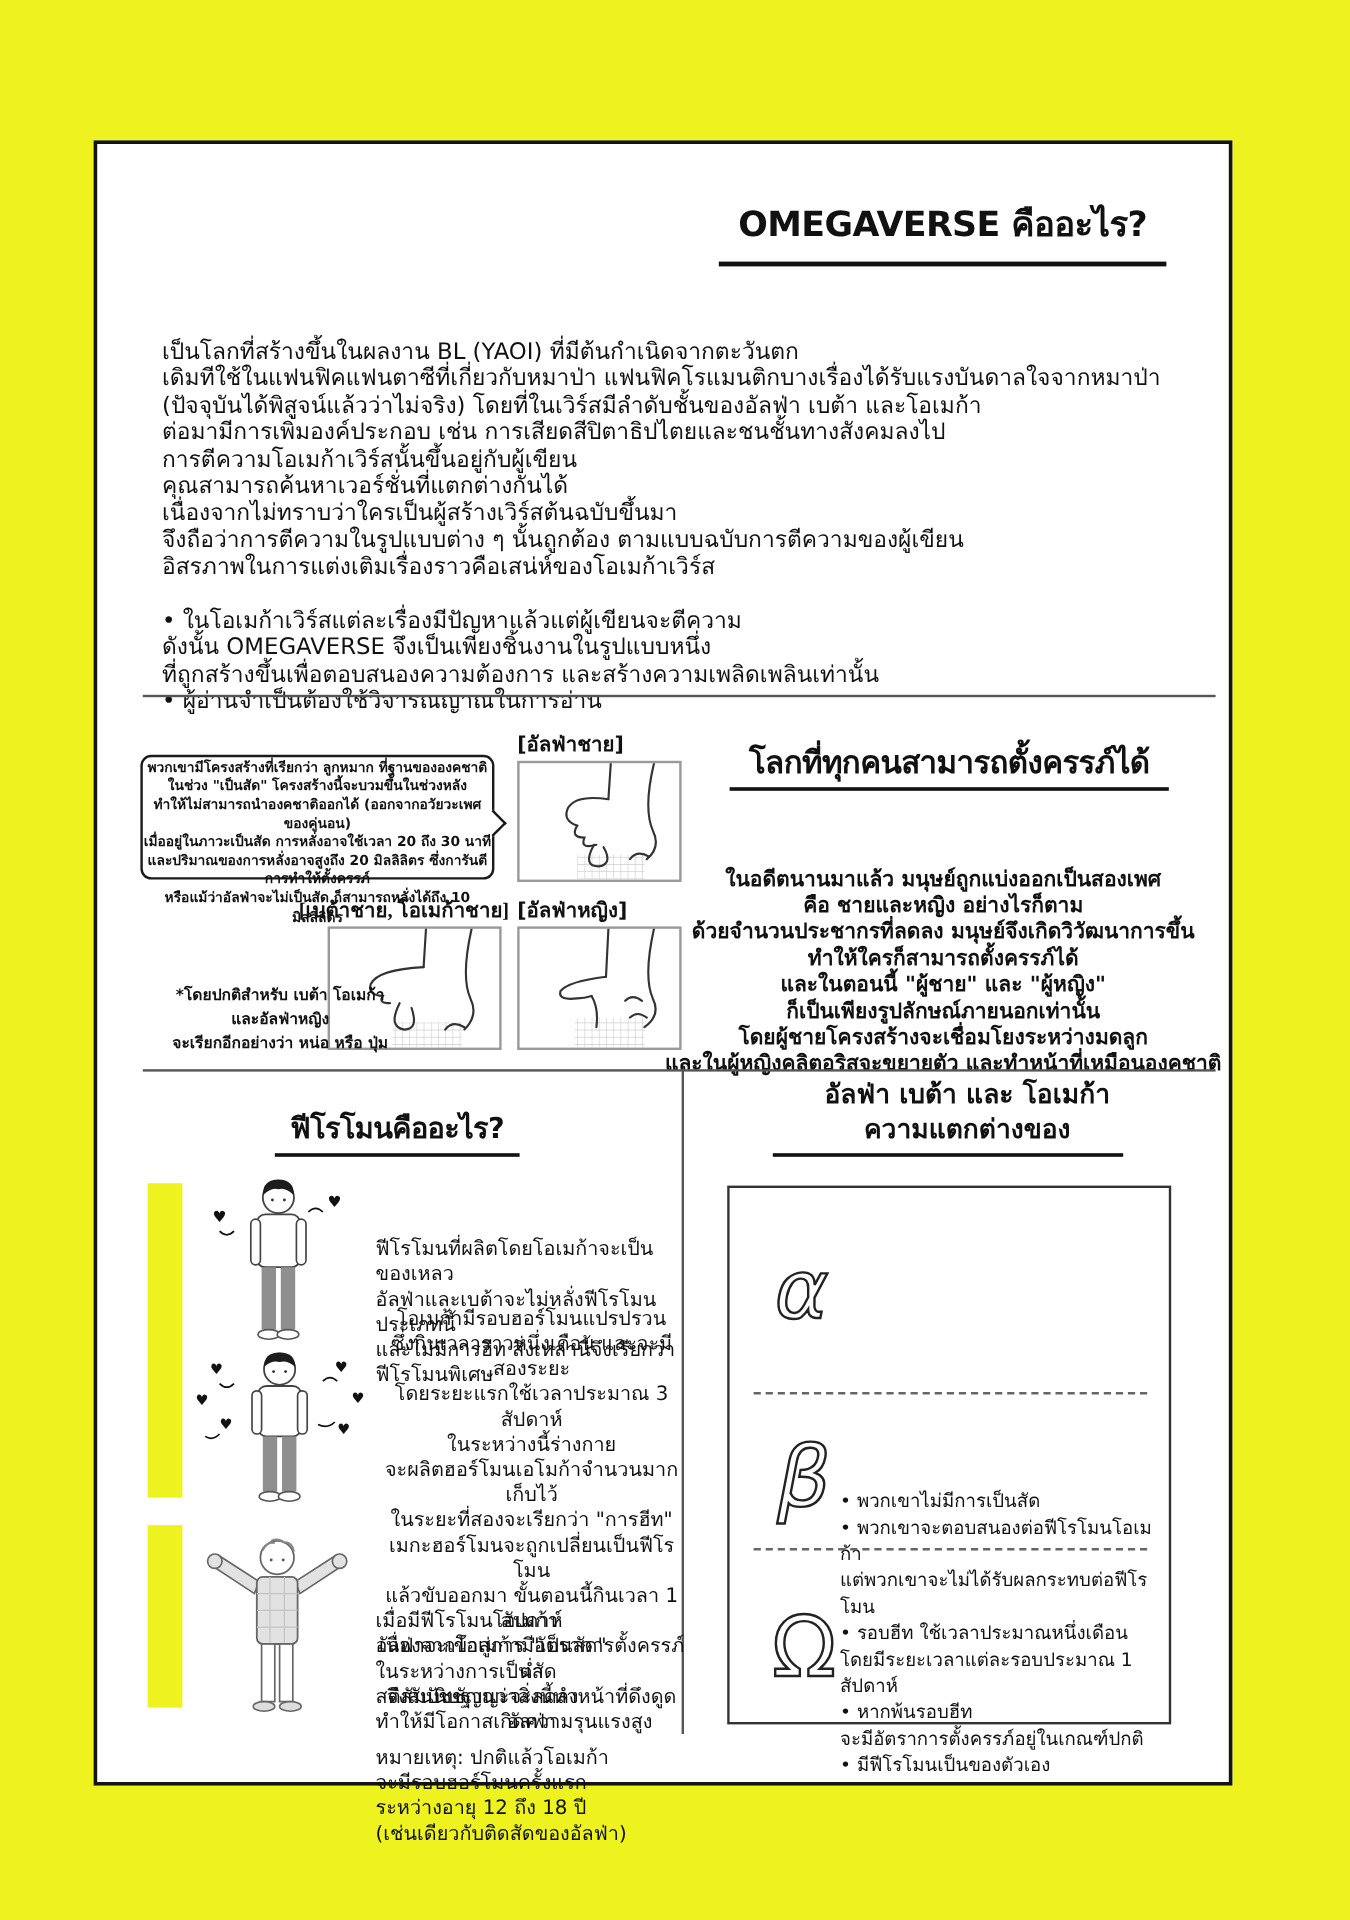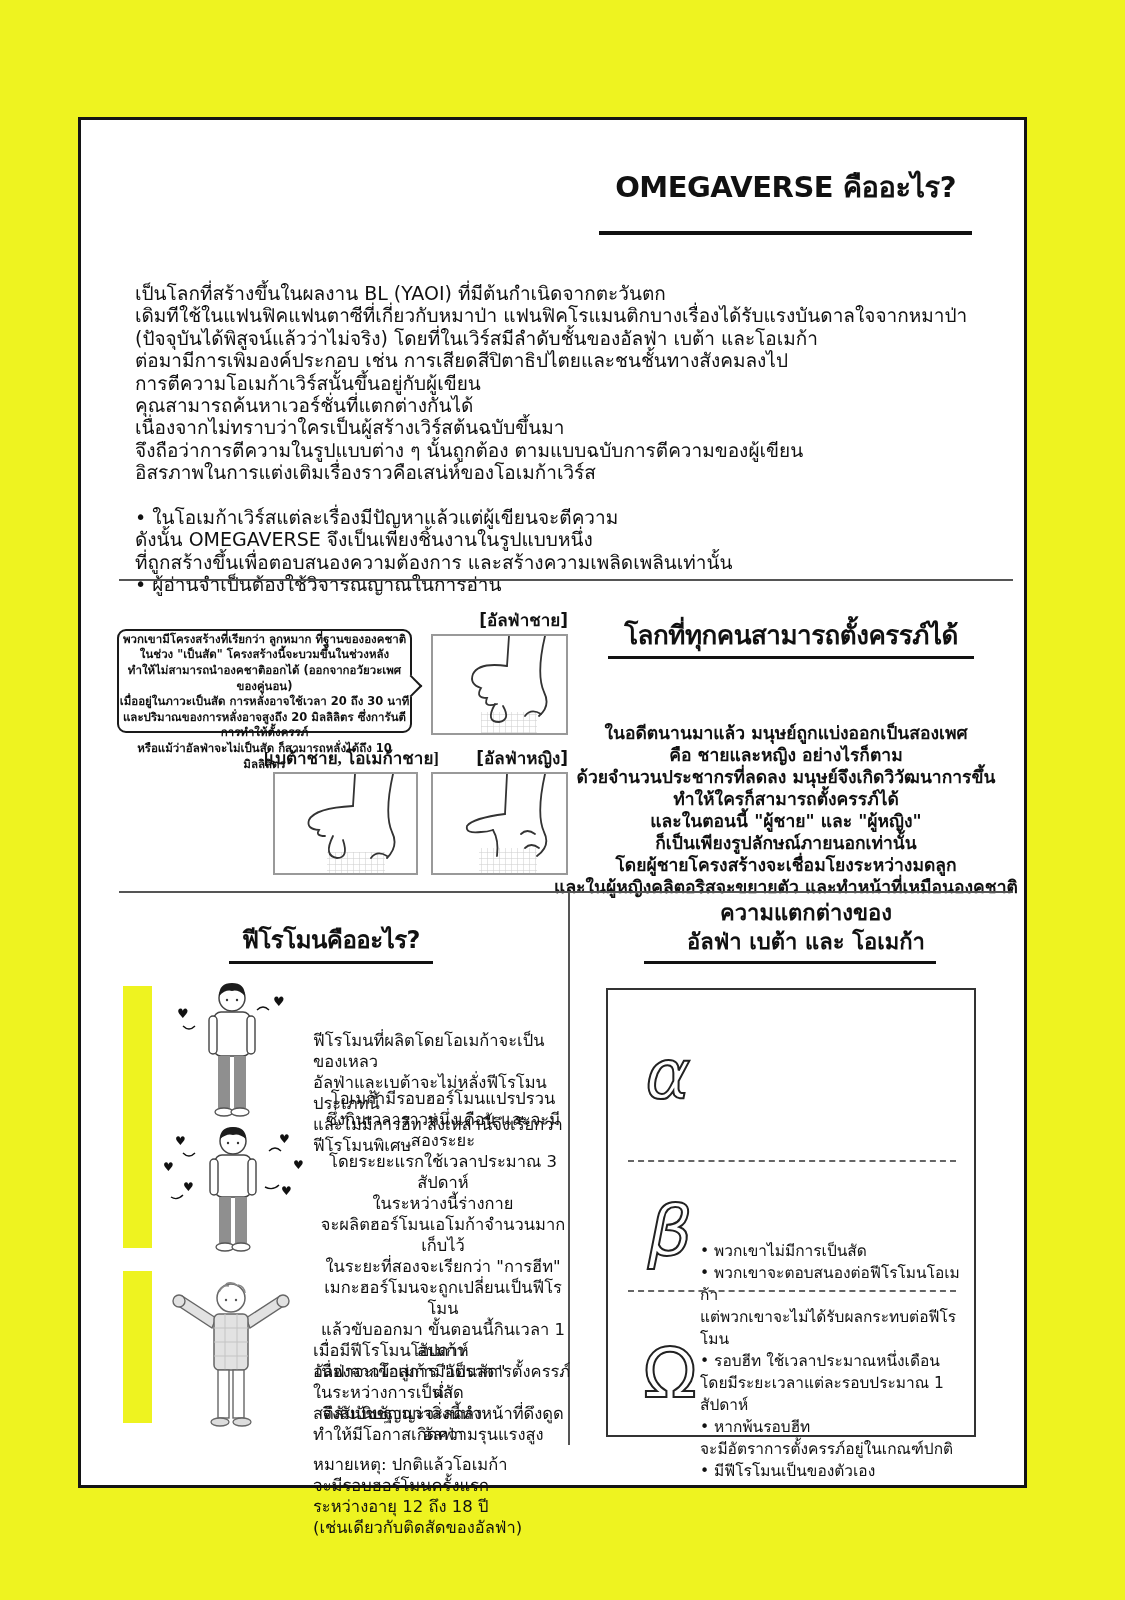--- a/index.html
+++ b/index.html
@@ -18,21 +18,21 @@
     border:3px solid #141414;
     box-sizing:border-box;
   }
   .abs{position:absolute;}
   .pre{white-space:pre-line;margin-top:42px;}
 
   .title-block{
     right:52px;top:44px;
     font-size:29px;font-weight:700;letter-spacing:-0.5px;
     border-bottom:4px solid #111;
-    padding:0 16px 21px 16px;
+    padding:0 16px 8px 16px;
   }
   .intro{
     left:54px;top:120px;width:840px;
     font-size:19px;line-height:22.4px;
   }
   .rule-h{background:#555;height:2px;}
   .rule-v{background:#555;width:2px;}
 
   
   .bubble{
@@ -43,21 +43,21 @@
     background:#fff;
   }
   .bubble-text{
     font-size:11.5px;font-weight:600;line-height:15.6px;text-align:center;
   }
   .bubble-tail{
     position:absolute;right:-9px;top:47px;width:14px;height:14px;
     background:#fff;border-top:2px solid #1a1a1a;border-right:2px solid #1a1a1a;
     transform:rotate(45deg);
   }
-  .anat-label{font-size:17px;font-weight:700;text-align:right;}
+  .anat-label{font-size:17px;font-weight:700;text-align:left;}
   .anat-box{
     border:2px solid #999;background:#fff;box-sizing:border-box;
   }
   .footnote{
     font-size:13px;font-weight:700;line-height:20px;text-align:center;
   }
 
   .preg-heading{
     left:500px;top:494px;width:420px;
     font-size:26px;font-weight:700;text-align:center;letter-spacing:-0.5px;
@@ -172,20 +172,23 @@
       <g fill="none" stroke="#333" stroke-width="1.8" stroke-linecap="round">
         <path d="M74,0 L72,40"></path>
         <path d="M72,40 Q40,44 34,52 Q32,60 48,58 Q54,58 60,56"></path>
         <path d="M112,0 Q103,40 111,58 Q118,72 104,82"></path>
         <path d="M60,56 Q66,66 64,82"></path>
         <path d="M88,60 Q94,54 102,60 M92,74 Q98,68 106,74"></path>
       </g>
     </svg>
   </div>
 
+  <div class="abs footnote pre" style="left:30px;top:658px;width:245px;">*โดยปกติสำหรับ เบต้า โอเมก้า
+และอัลฟ่าหญิง
+จะเรียกอีกอย่างว่า หน่อ หรือ ปุ่ม</div>
 
   <div class="abs preg-heading">โลกที่ทุกคนสามารถตั้งครรภ์ได้</div>
   <div class="abs preg-underline"></div>
   <div class="abs preg-body pre">ในอดีตนานมาแล้ว มนุษย์ถูกแบ่งออกเป็นสองเพศ
 คือ ชายและหญิง อย่างไรก็ตาม
 ด้วยจำนวนประชากรที่ลดลง มนุษย์จึงเกิดวิวัฒนาการขึ้น
 ทำให้ใครก็สามารถตั้งครรภ์ได้
 และในตอนนี้ "ผู้ชาย" และ "ผู้หญิง"
 ก็เป็นเพียงรูปลักษณ์ภายนอกเท่านั้น
 โดยผู้ชายโครงสร้างจะเชื่อมโยงระหว่างมดลูก
@@ -277,22 +280,22 @@
 อัลฟ่าจะเข้าสู่การ "เป็นสัด"
 ในระหว่างการเป็นสัด
 สติสัมปัชชัญญะจะลดลง
 ทำให้มีโอกาสเกิดความรุนแรงสูง</div>
   <div class="abs pher-text pre" style="top:1292px;">หมายเหตุ: ปกติแล้วโอเมก้า
 จะมีรอบฮอร์โมนครั้งแรก
 ระหว่างอายุ 12 ถึง 18 ปี
 (เช่นเดียวกับติดสัดของอัลฟ่า)</div>
 
   <div class="abs diff-heading">
+    <div>อัลฟ่า เบต้า และ โอเมก้า</div>
     <div>ความแตกต่างของ</div>
-    <div>อัลฟ่า เบต้า และ โอเมก้า</div>
   </div>
   <div class="abs diff-underline"></div>
 
   <div class="abs diff-box">
 
     <svg class="abs glyph-svg" style="left:24px;top:42px;" width="72" height="84" viewBox="0 0 72 84">
       <text x="36" y="66" text-anchor="middle" font-size="68" font-style="italic" fill="#fff" stroke="#222" stroke-width="2">α</text>
     </svg>
 
     <div class="abs dashed" style="top:170px;"></div>

